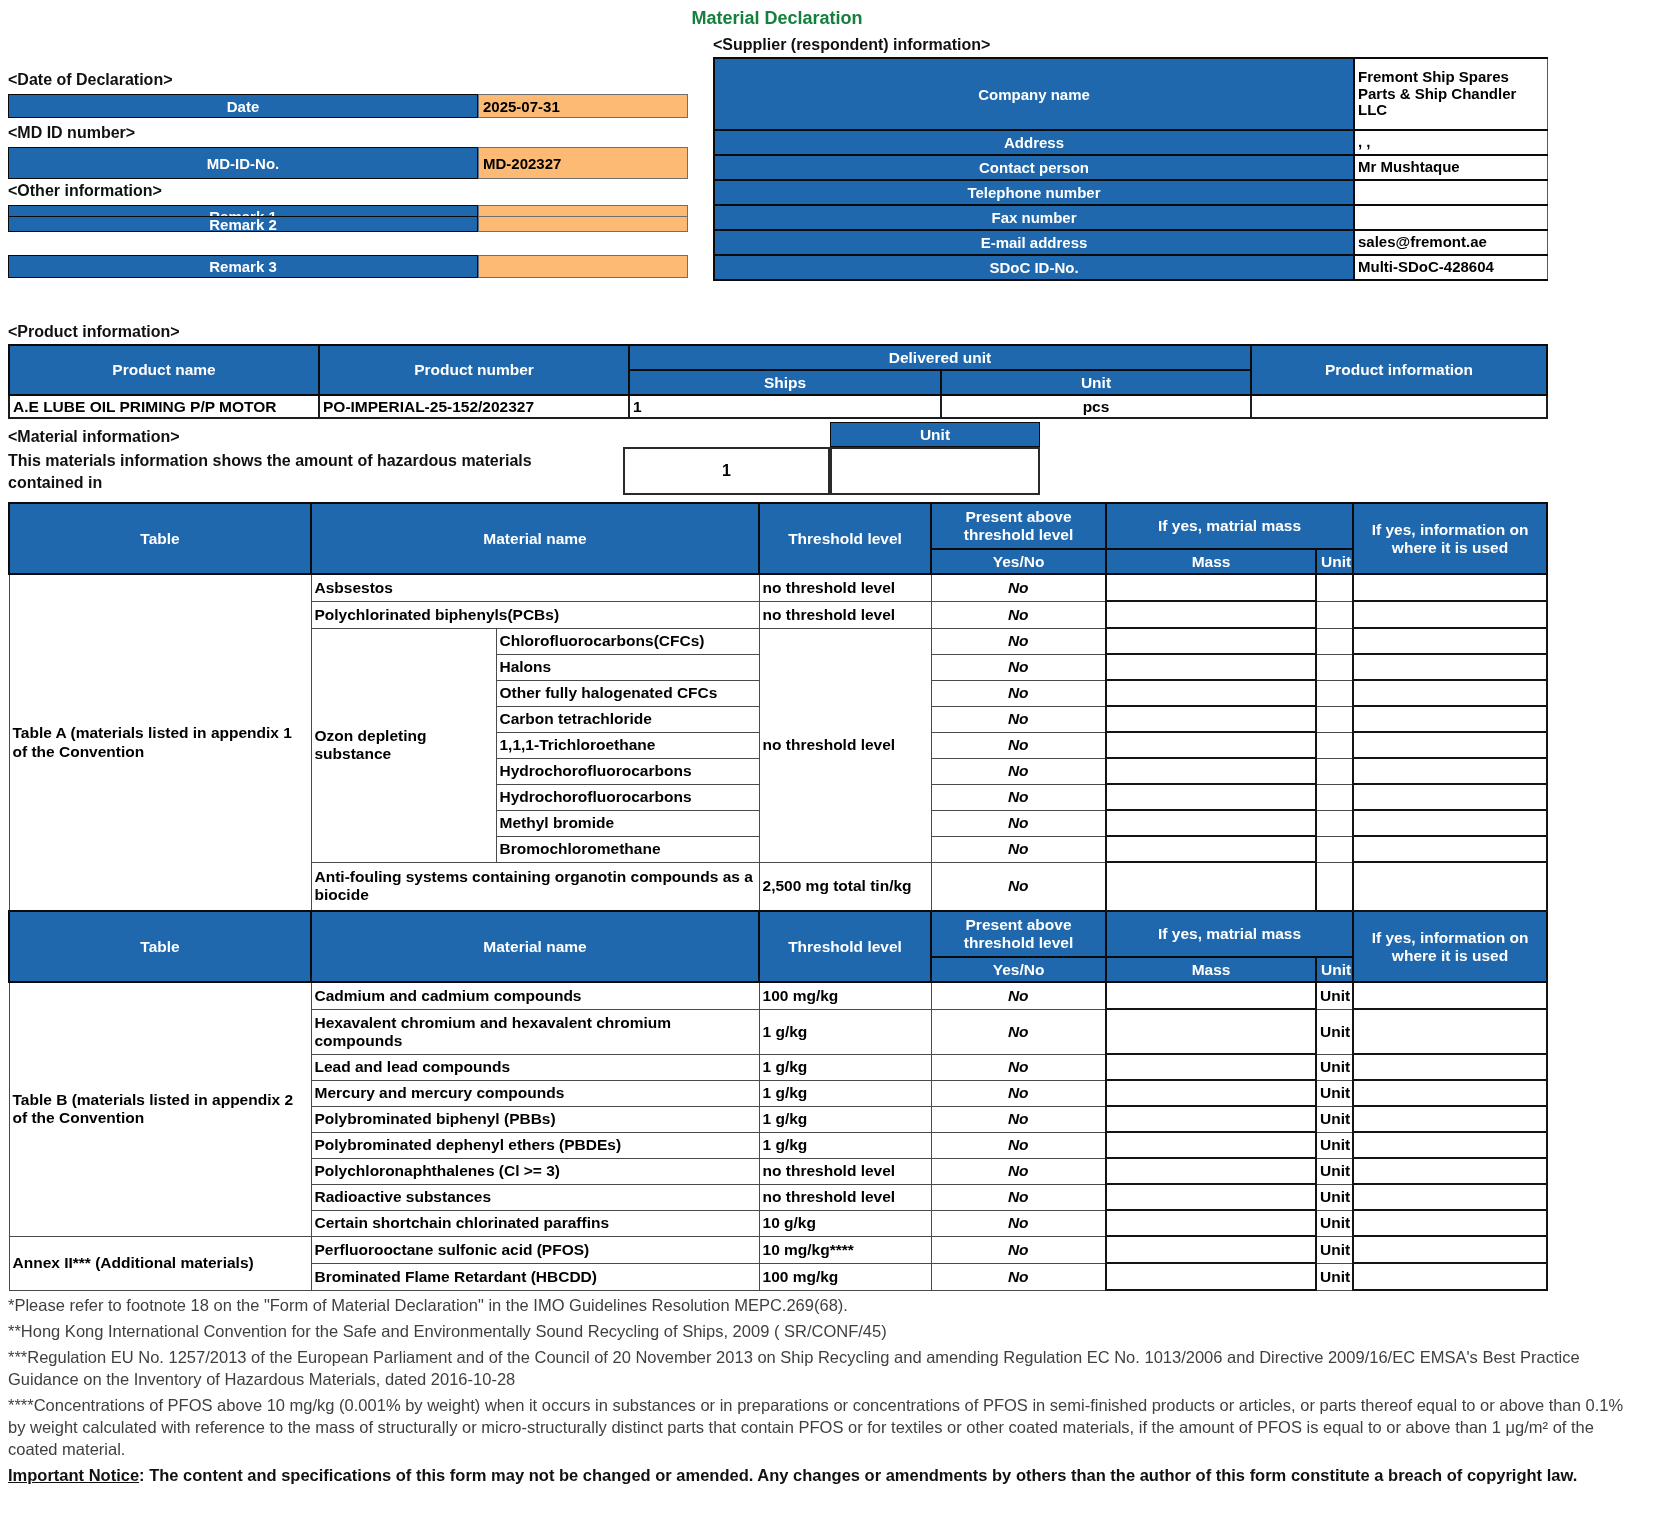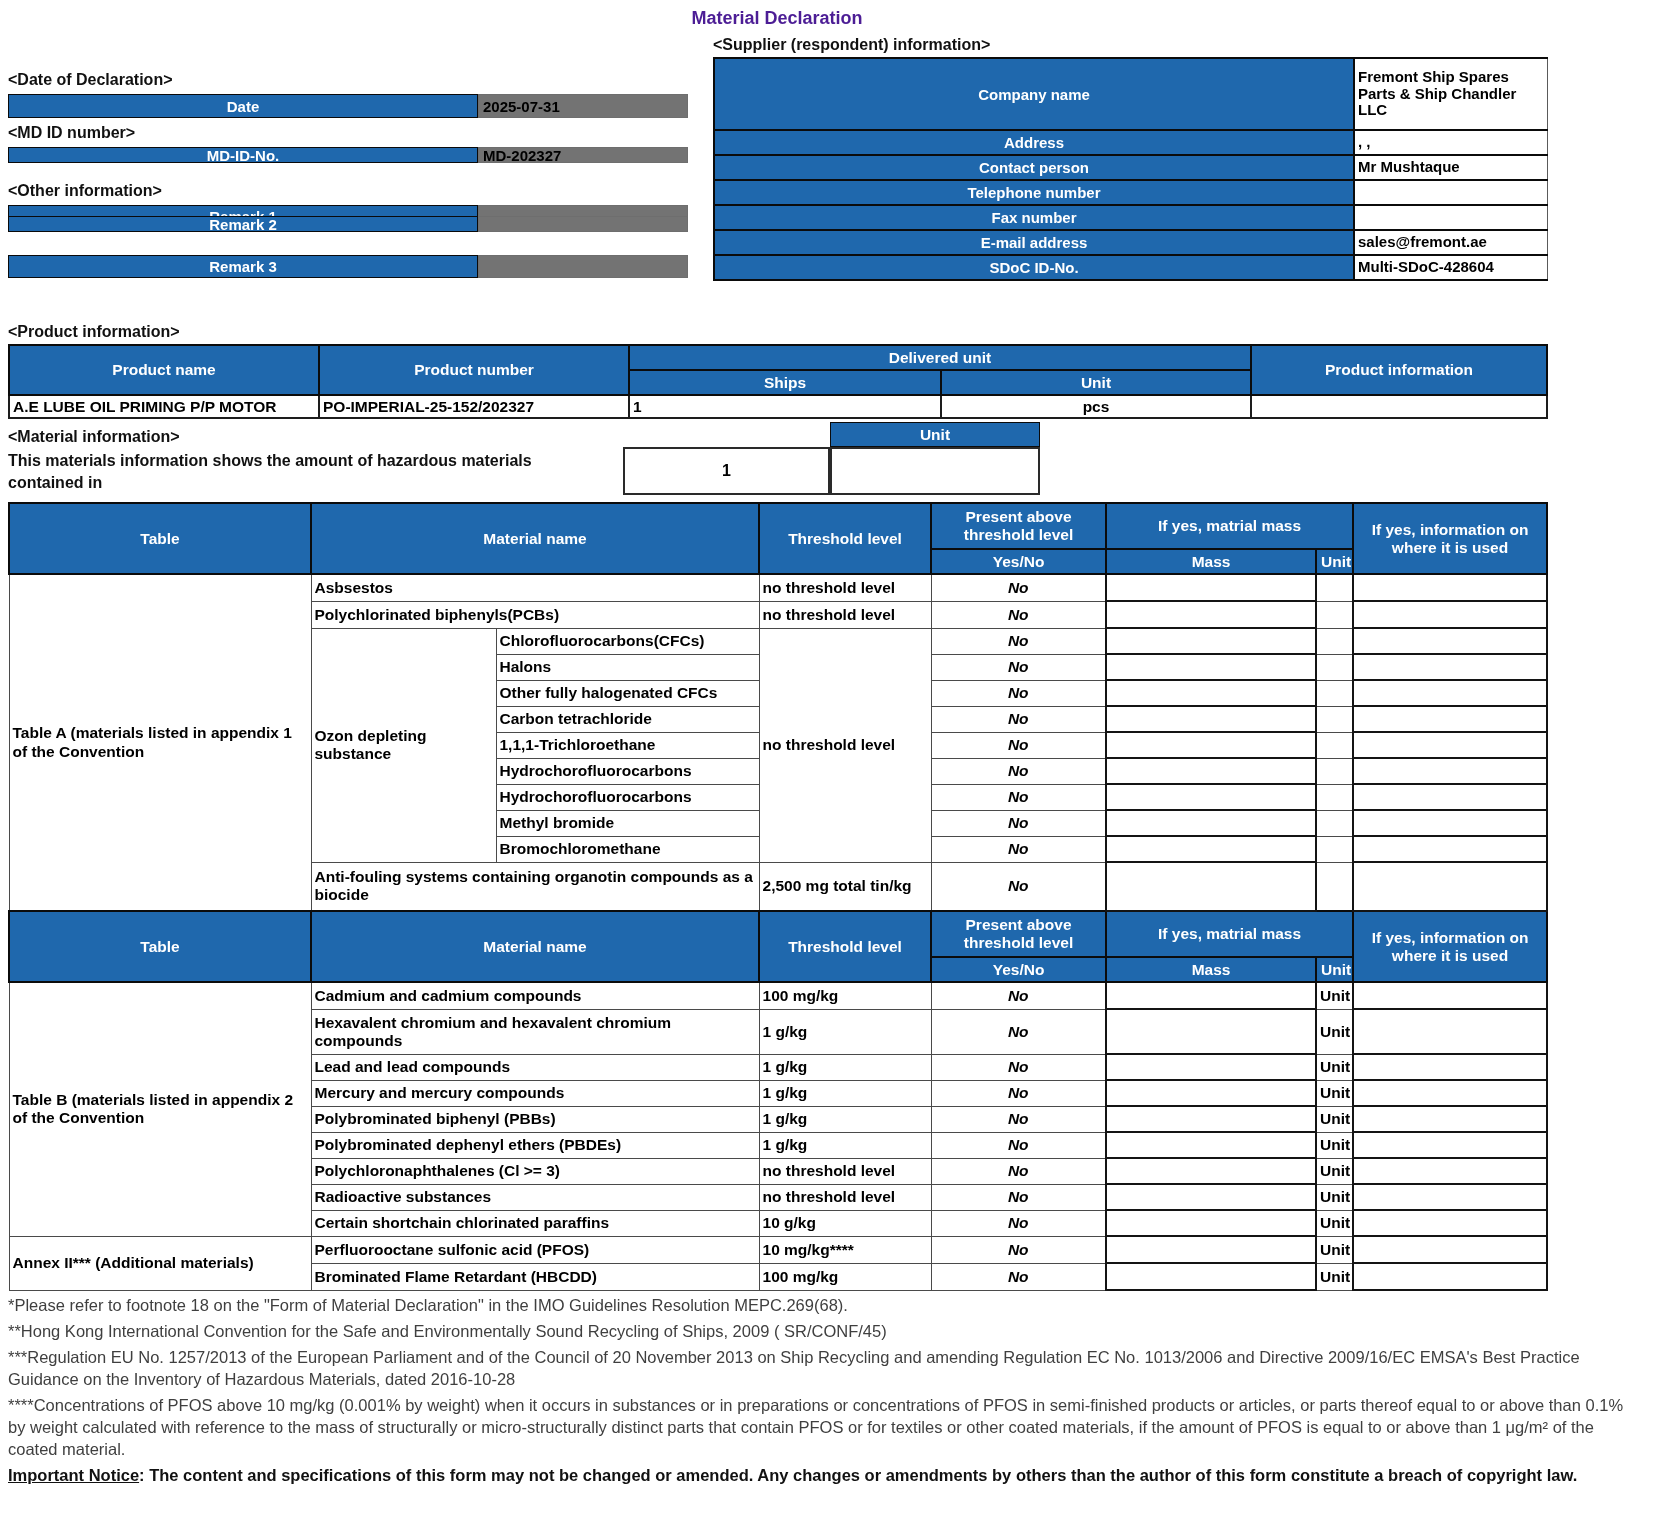--- a/index.html
+++ b/index.html
@@ -1,28 +1,28 @@
 <!DOCTYPE html>
 <html style="--blue: #1f68ad;"><head>
 <meta charset="utf-8">
 <style>
   :root { --blue:#1f68ad; }
   * { box-sizing:border-box; }
   body { margin:0; background:#fff; }
   .page { position:relative; width:1653px; height:1518px; background:#fff;
           font-family:"Liberation Sans", sans-serif; color:#000; overflow:hidden; }
   .abs { position:absolute; }
-  .title { font-weight:bold; font-size:18px; text-align:center; color:#4c1d95; }
+  .title { font-weight:bold; font-size:18px; text-align:center; color:#15803d; }
   .sec-h { font-weight:bold; font-size:16px; color:#111; white-space:nowrap; }
 
   
   .kv { display:flex; }
   .kv .lbl { width:470px; background:var(--blue); color:#fff; font-weight:bold; font-size:15px;
              display:flex; align-items:center; justify-content:center; border:1px solid #0a0a0a; }
-  .kv .val { width:210px; background:#737373; border:1px solid #6e6e6e; font-weight:bold; font-size:15px;
+  .kv .val { width:210px; background:#fdba74; border:1px solid #6e6e6e; font-weight:bold; font-size:15px;
              display:flex; align-items:center; padding-left:4px; }
 
   
   .sup { border-collapse:collapse; table-layout:fixed; width:833px; }
   .sup th { background:var(--blue); color:#fff; font-weight:bold; font-size:15px;
             border:2px solid #0b0b0b; text-align:center; vertical-align:middle; padding:0 4px; }
   .sup td { border:1px solid #5a5a5a; border-top:2px solid #0b0b0b; border-bottom:2px solid #0b0b0b;
             font-weight:bold; font-size:15px; padding:1px 3px; vertical-align:middle; line-height:1.12; }
   .sr { height:25px; } .sr-co { height:72px; }
 
@@ -63,21 +63,21 @@
 
   <div class="title abs" style="left:0; top:8px; width:1554px;">Material Declaration</div>
 
   <div class="sec-h abs" style="left:8px; top:71px;">&lt;Date of Declaration&gt;</div>
   <div class="kv abs" style="left:8px; top:94px; height:24px;">
     <div class="lbl">Date</div>
     <div class="val">2025-07-31</div>
   </div>
 
   <div class="sec-h abs" style="left:8px; top:124px;">&lt;MD ID number&gt;</div>
-  <div class="kv abs" style="left:8px; top:147px; height:16px;">
+  <div class="kv abs" style="left:8px; top:147px; height:32px;">
     <div class="lbl">MD-ID-No.</div>
     <div class="val">MD-202327</div>
   </div>
 
   <div class="sec-h abs" style="left:8px; top:182px;">&lt;Other information&gt;</div>
   <div class="kv abs" style="left:8px; top:205px; height:23px;">
     <div class="lbl">Remark 1</div>
     <div class="val"></div>
   </div>
   <div class="kv abs" style="left:8px; top:216px; height:16px;">

